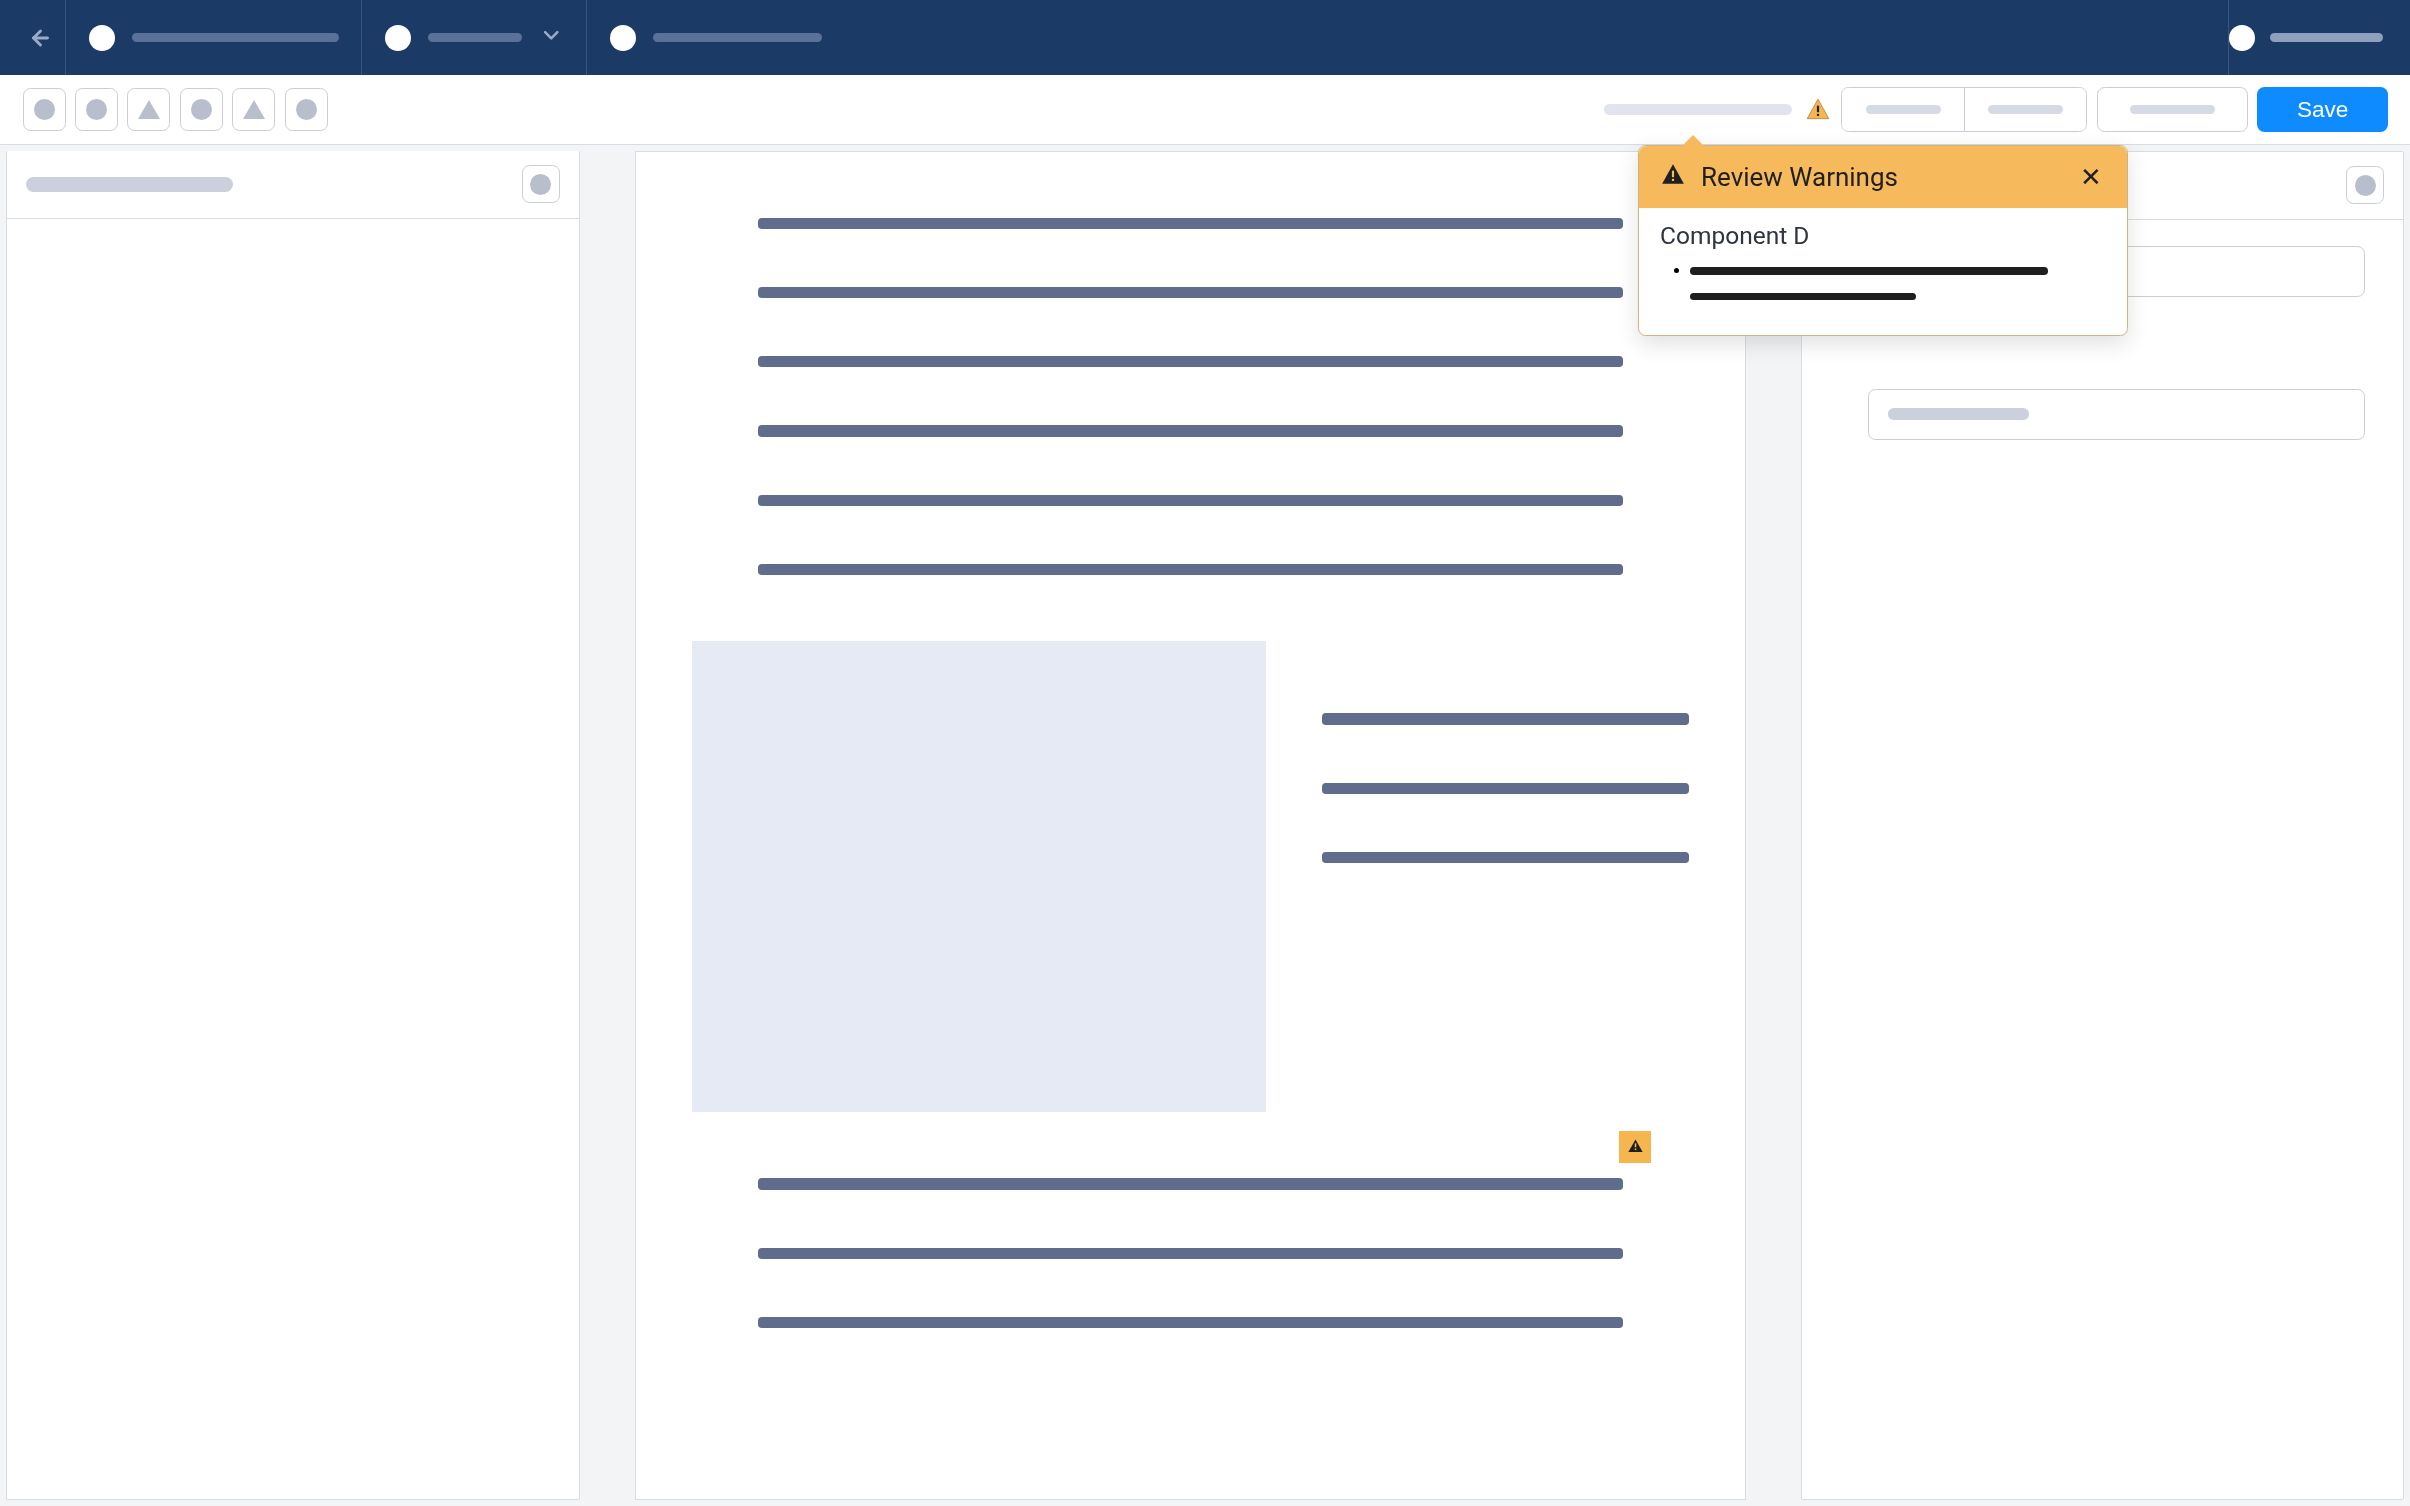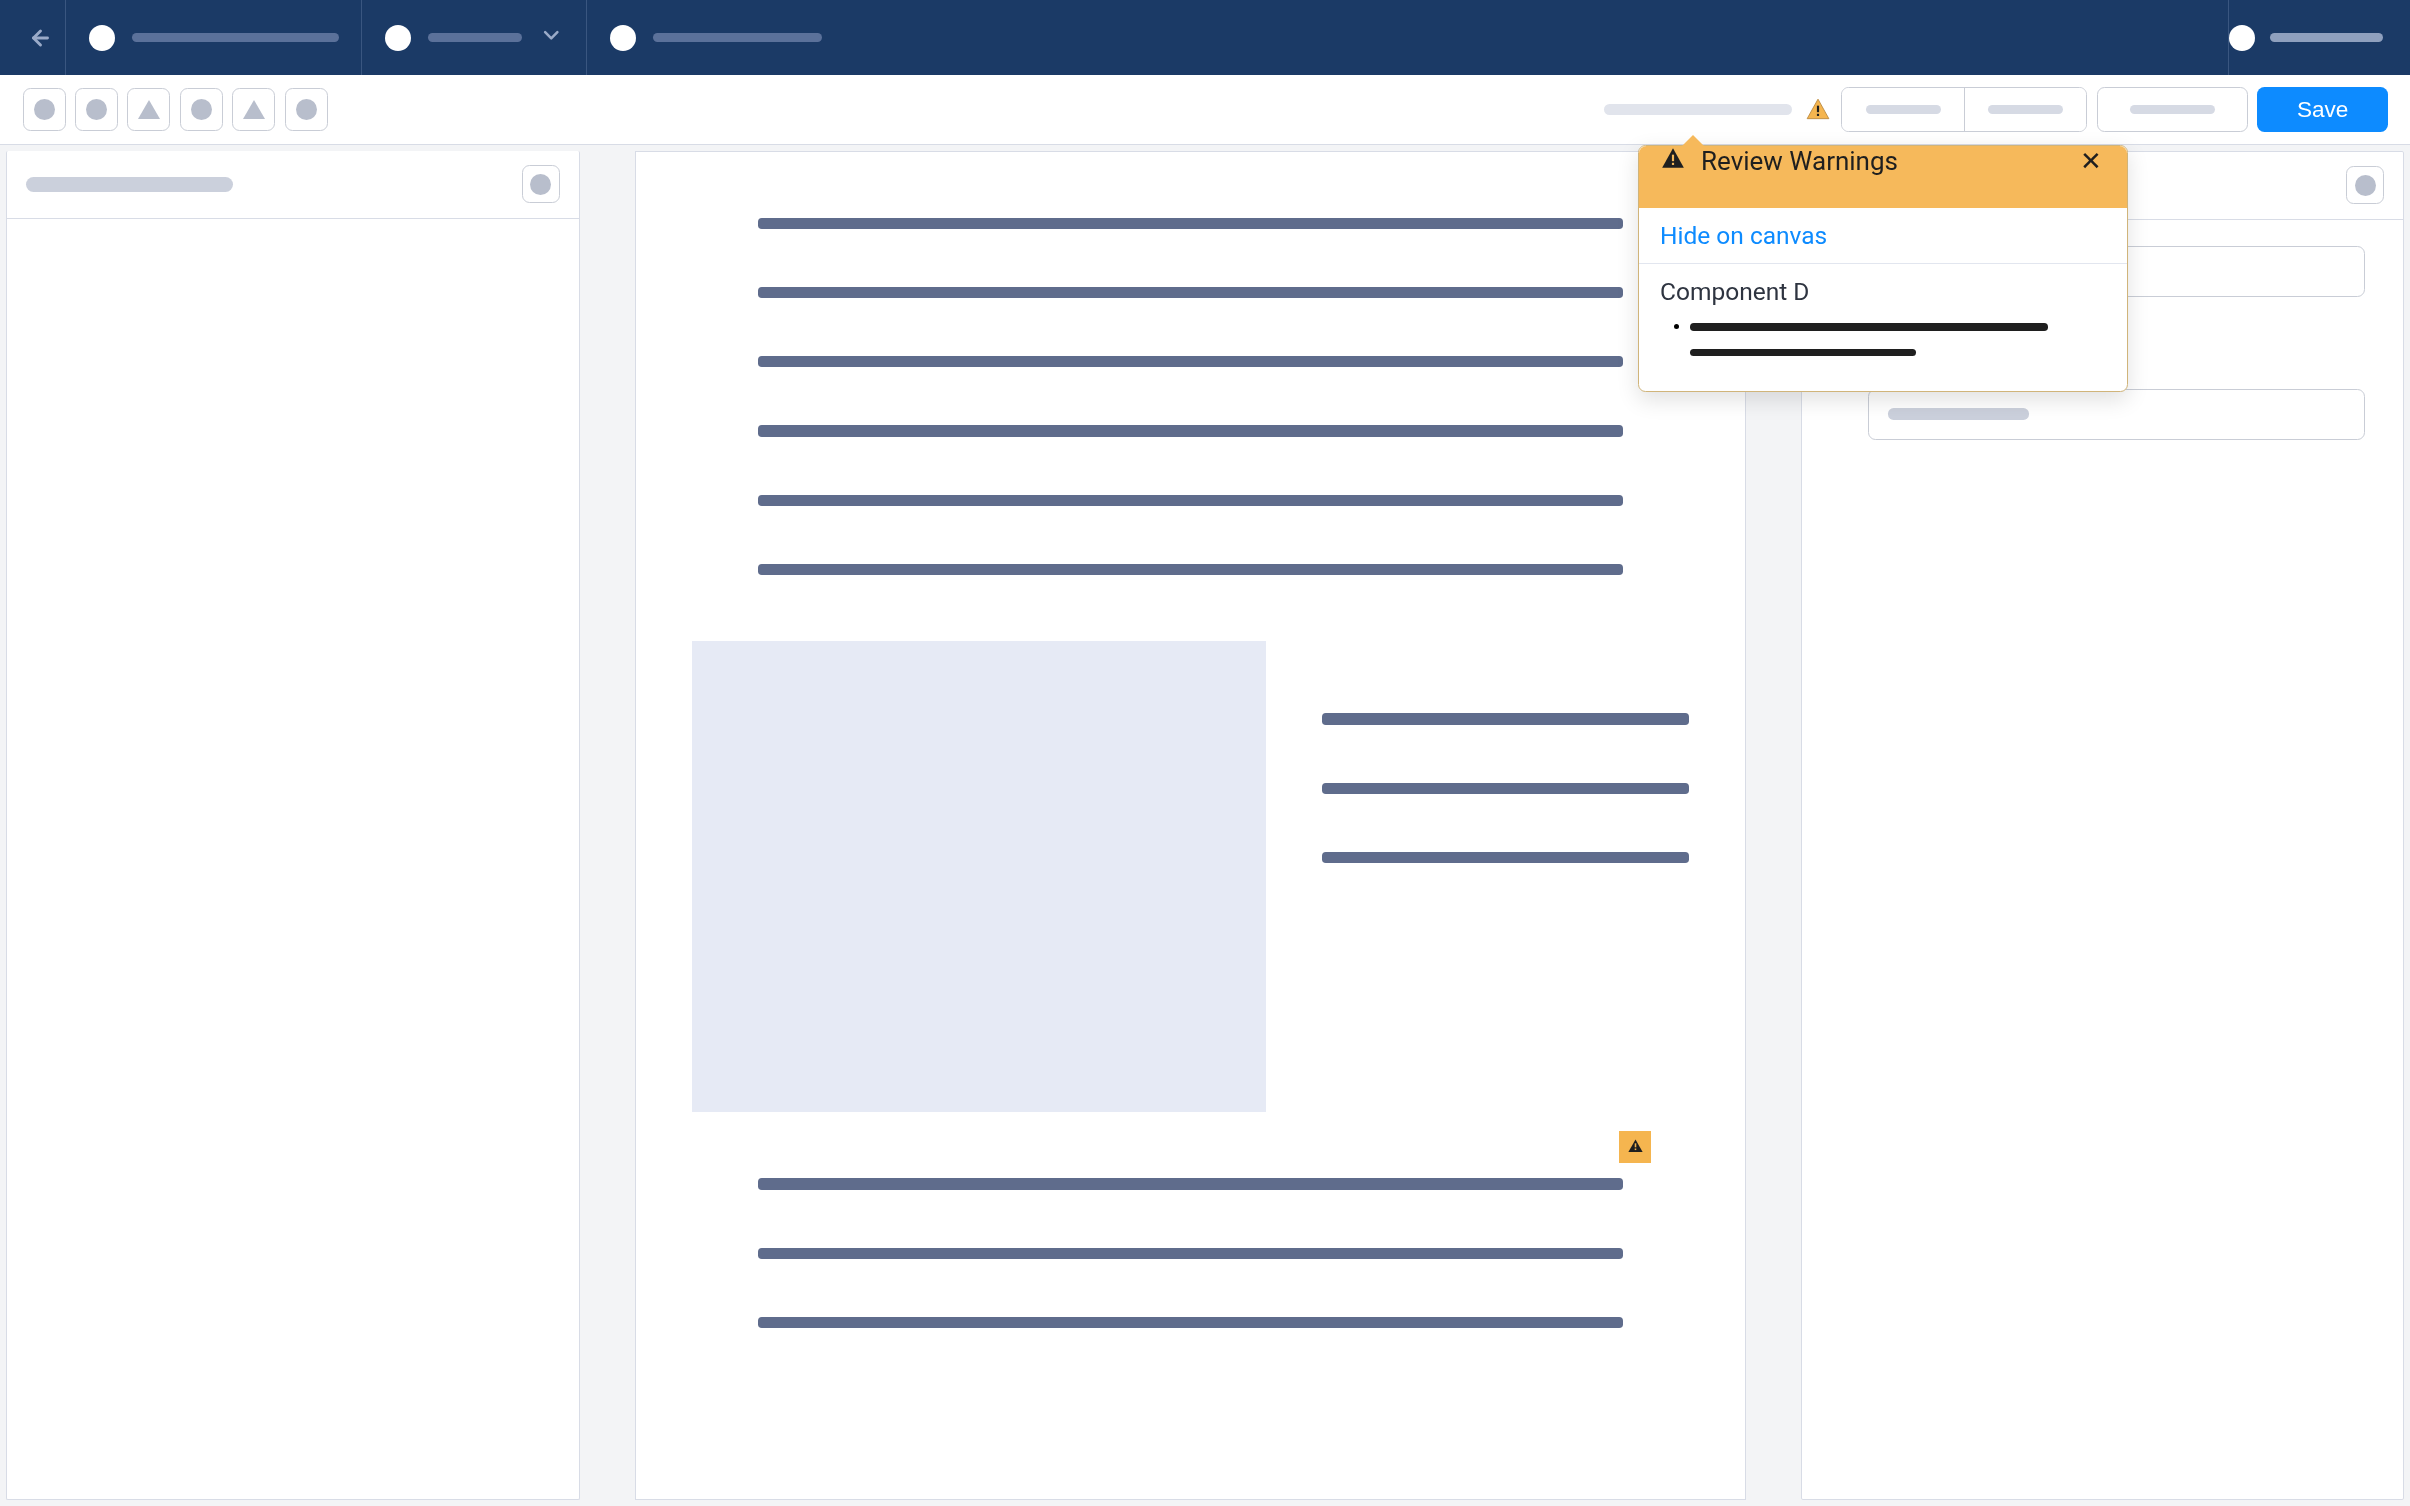--- a/index.html
+++ b/index.html
@@ -319,20 +319,21 @@
     width: 0; height: 0;
     border-left: 11.3px solid transparent;
     border-right: 11.3px solid transparent;
     border-bottom: 11.3px solid #F6B95B;
   }
   .popover-header {
     background: #F6B95B;
     color: #1F1F1F;
     height: 62px;
     display: flex;
+    align-items: center;
     padding: 0 21px;
     gap: 15px;
     border-radius: 7.5px 7.5px 0 0;
   }
   .popover-header .title {
     font-size: 26px;
     flex: 1;
   }
   .popover-close {
     width: 30px; height: 30px; display: flex; align-items: center; justify-content: center;
@@ -529,21 +530,20 @@
     <span>
       <svg class="warn-svg" viewBox="0 0 24 24">
           <path d="M12 2 L22 20 L2 20 Z" fill="#1F1F1F"></path>
           <rect x="11" y="8" width="2" height="6" fill="#F6B95B"></rect>
           <rect x="11" y="15.5" width="2" height="2" fill="#F6B95B"></rect>
         </svg>
     </span>
     <span class="title">Review Warnings</span>
     <span class="popover-close">✕</span>
   </div>
-  <div class="popover-action">Hide on canvas</div>
   <div class="popover-body">
     <div class="sect">Component D</div>
     <ul>
       <li><span class="li-bar" style="width:358px"></span></li>
       <li style="list-style:none;margin-left:0"><span class="li-bar" style="width:226px"></span></li>
     </ul>
   </div>
 </div>
 
 

